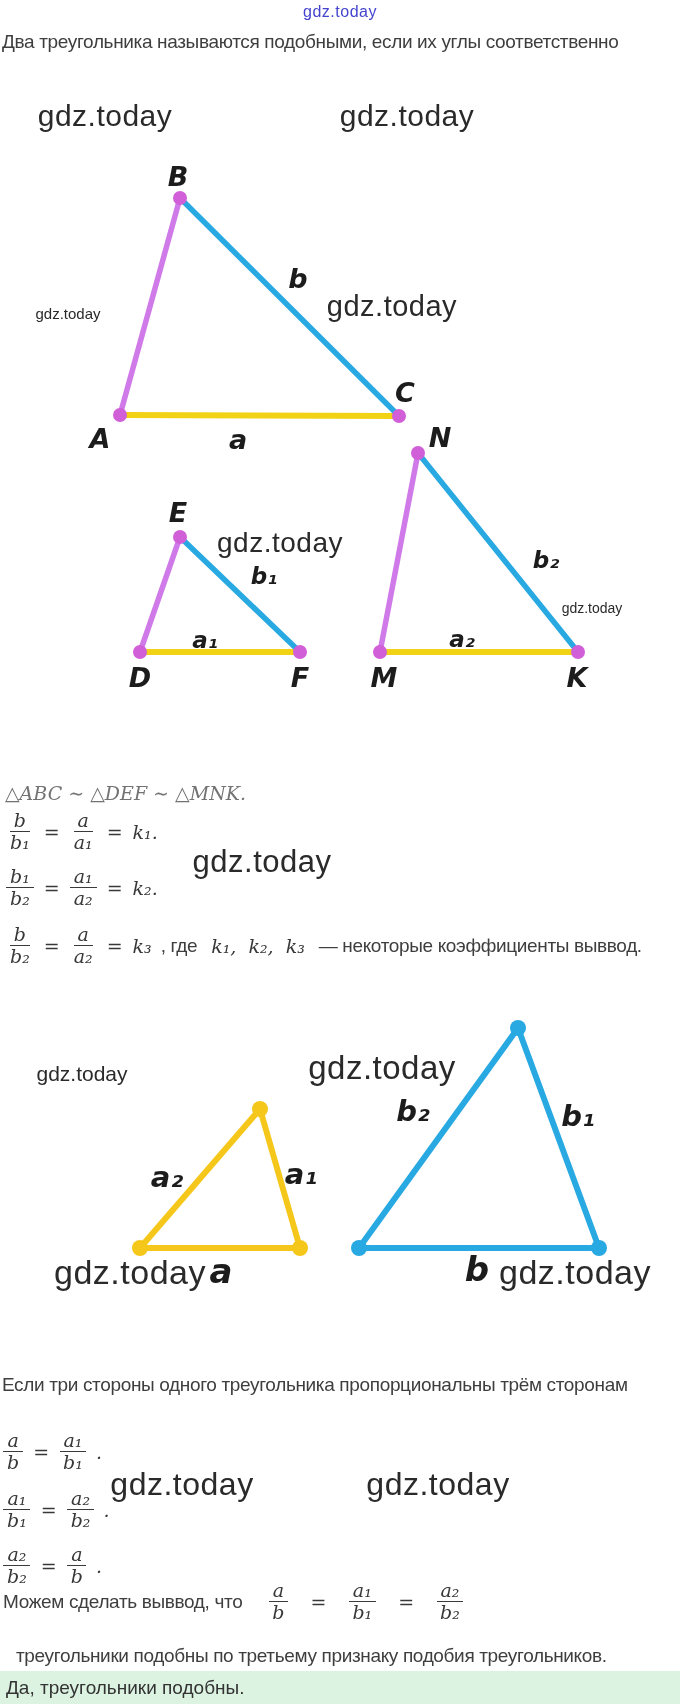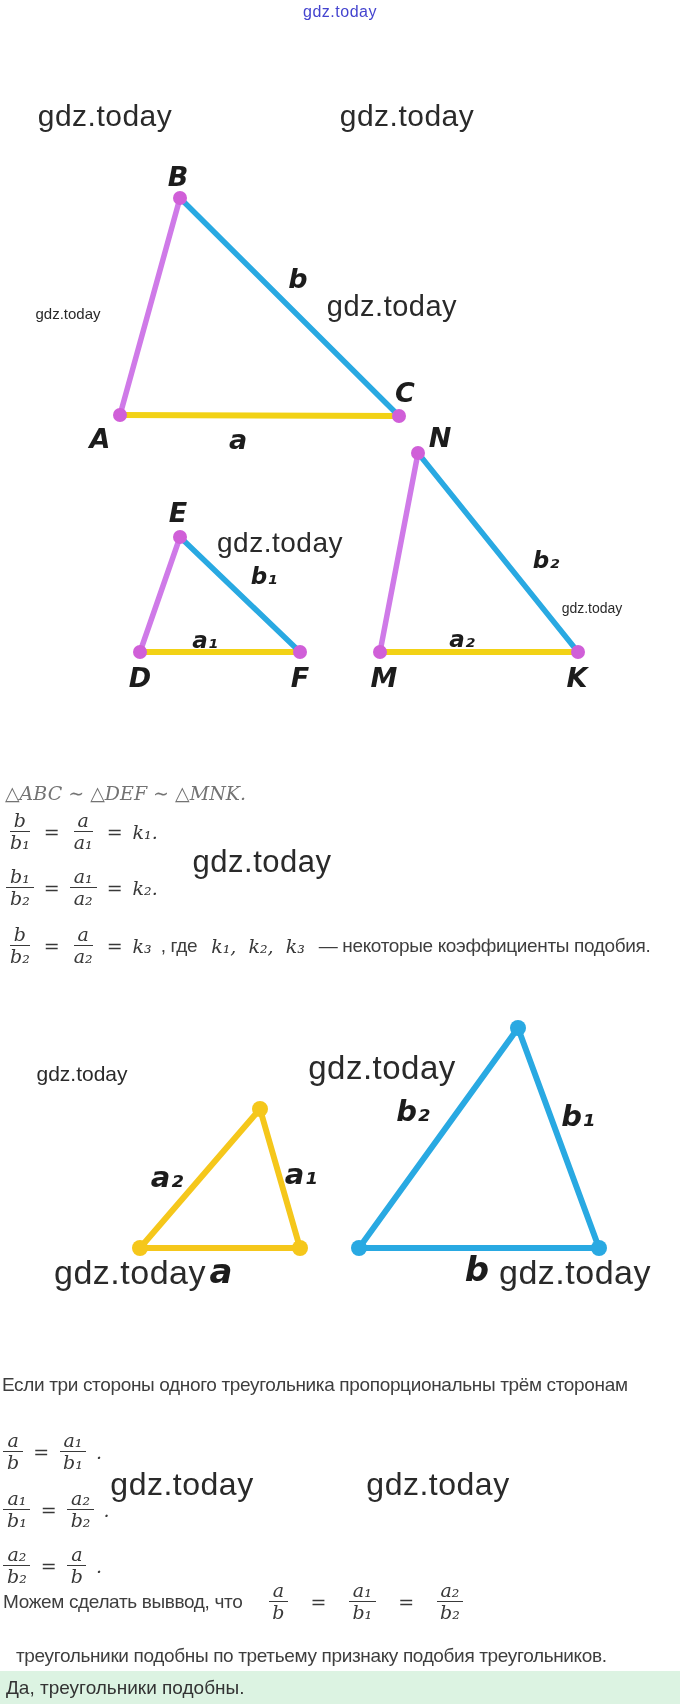--- a/index.html
+++ b/index.html
@@ -29,20 +29,21 @@
           display:flex;align-items:center;box-sizing:border-box;padding-left:6px;
           font:19px "Liberation Sans",sans-serif;color:#333333;}
 </style>
 </head>
 <body>
 
 <div class="page">
 
   <div class="wm-top">gdz.today</div>
 
+  <div class="line" style="left:2px;top:31px">Два треугольника называются подобными, если их углы соответственно</div>
 
   <svg class="fig" style="left:0;top:140px" width="680" height="560" viewBox="0 140 680 560">
     <g>
       <line x1="120" y1="415" x2="399" y2="416" stroke="#f2d215" stroke-width="6" stroke-linecap="round"></line>
       <line x1="120" y1="415" x2="180" y2="198" stroke="#cf7ae8" stroke-width="5.5" stroke-linecap="round"></line>
       <line x1="180" y1="198" x2="399" y2="416" stroke="#29a9e2" stroke-width="5.5" stroke-linecap="round"></line>
       <circle cx="120" cy="415" r="7" fill="#d05fd8"></circle>
       <circle cx="180" cy="198" r="7" fill="#d05fd8"></circle>
       <circle cx="399" cy="416" r="7" fill="#d05fd8"></circle>
     </g>
@@ -124,21 +125,21 @@
       </span>
     <span class="eq">=</span>
     <span class="frac">
         <span class="n">a</span>
         <span class="d">a₂</span>
       </span>
     <span class="eq">=</span>
     <span class="mtok">k₃</span>
     <span class="sans">, где </span>
     <span class="mtok">k₁,  k₂,  k₃</span>
-    <span class="sans"> — некоторые коэффициенты подобия.</span>
+    <span class="sans"> — некоторые коэффициенты выввод.</span>
   </div>
 
   <span class="wm" style="left:262px;top:862px;font-size:31px">gdz.today</span>
 
   <svg class="fig" style="left:0;top:1010px" width="680" height="280" viewBox="0 1010 680 280">
     <g>
       <line x1="140" y1="1248" x2="300" y2="1248" stroke="#f5c71b" stroke-width="6" stroke-linecap="round"></line>
       <line x1="140" y1="1248" x2="260" y2="1109" stroke="#f5c71b" stroke-width="6" stroke-linecap="round"></line>
       <line x1="260" y1="1109" x2="300" y2="1248" stroke="#f5c71b" stroke-width="6" stroke-linecap="round"></line>
       <circle cx="260" cy="1109" r="8" fill="#f5c71b"></circle>

